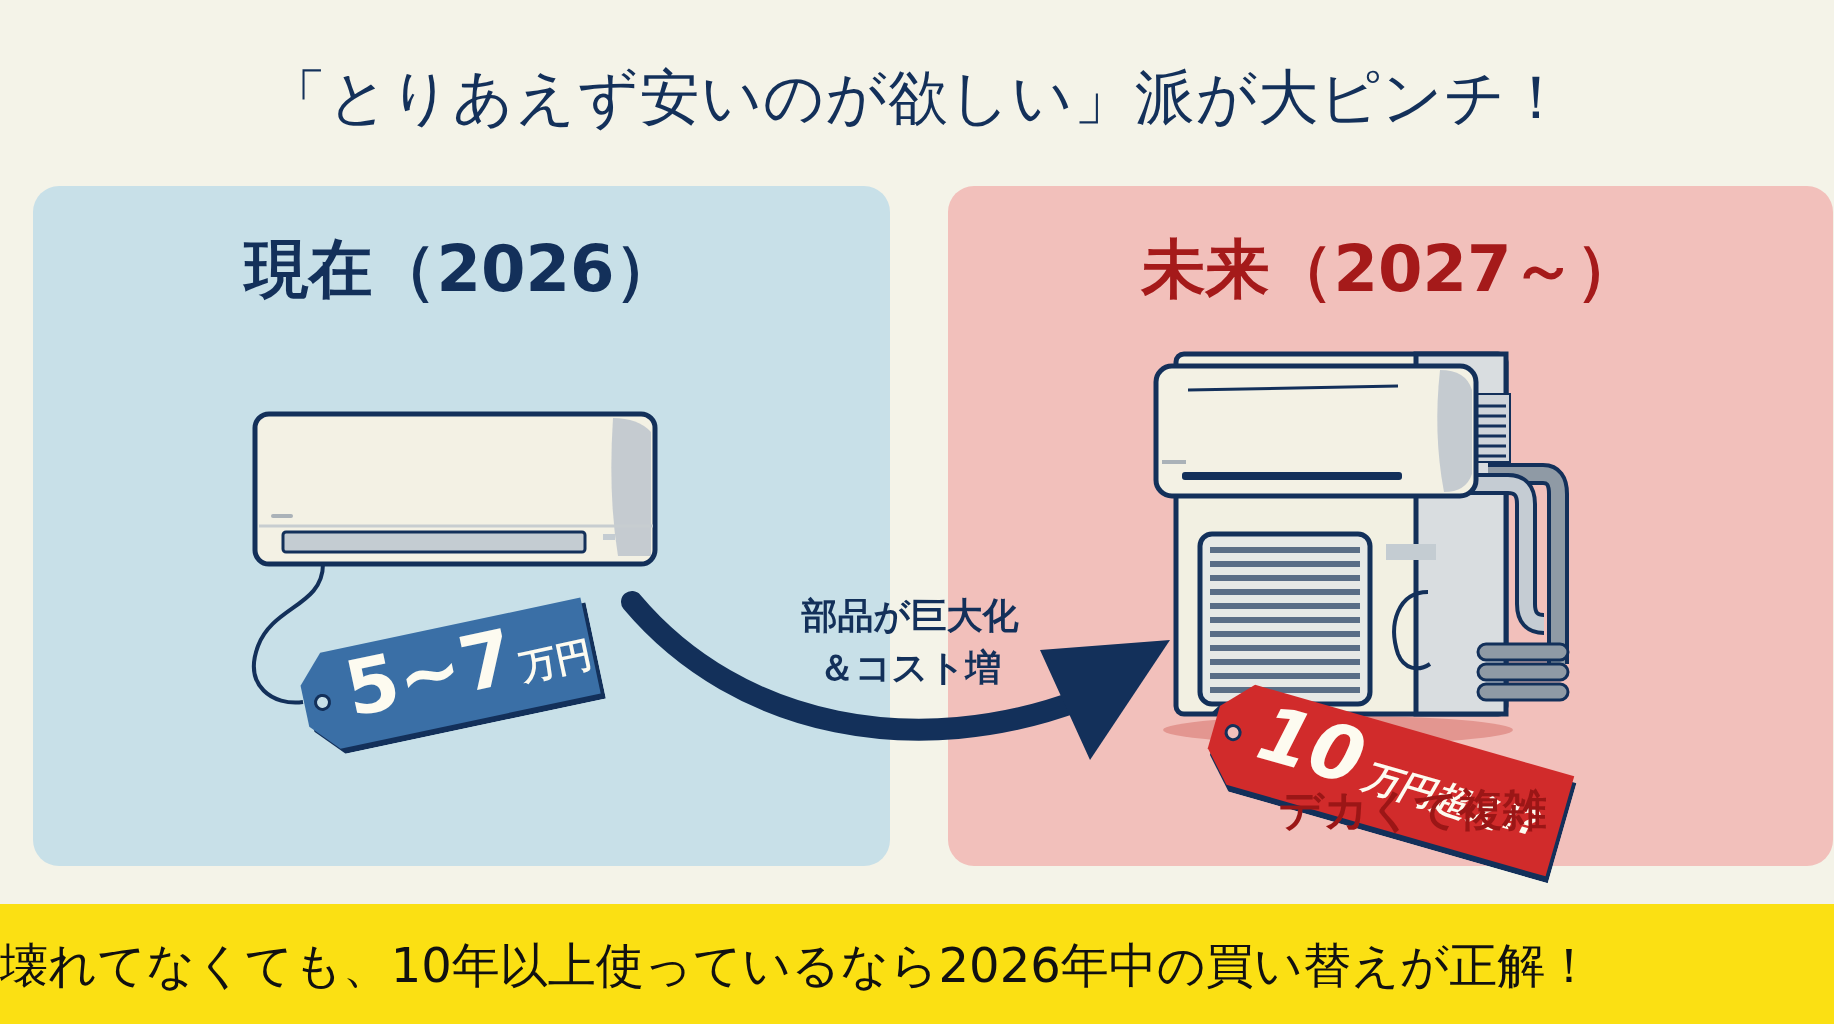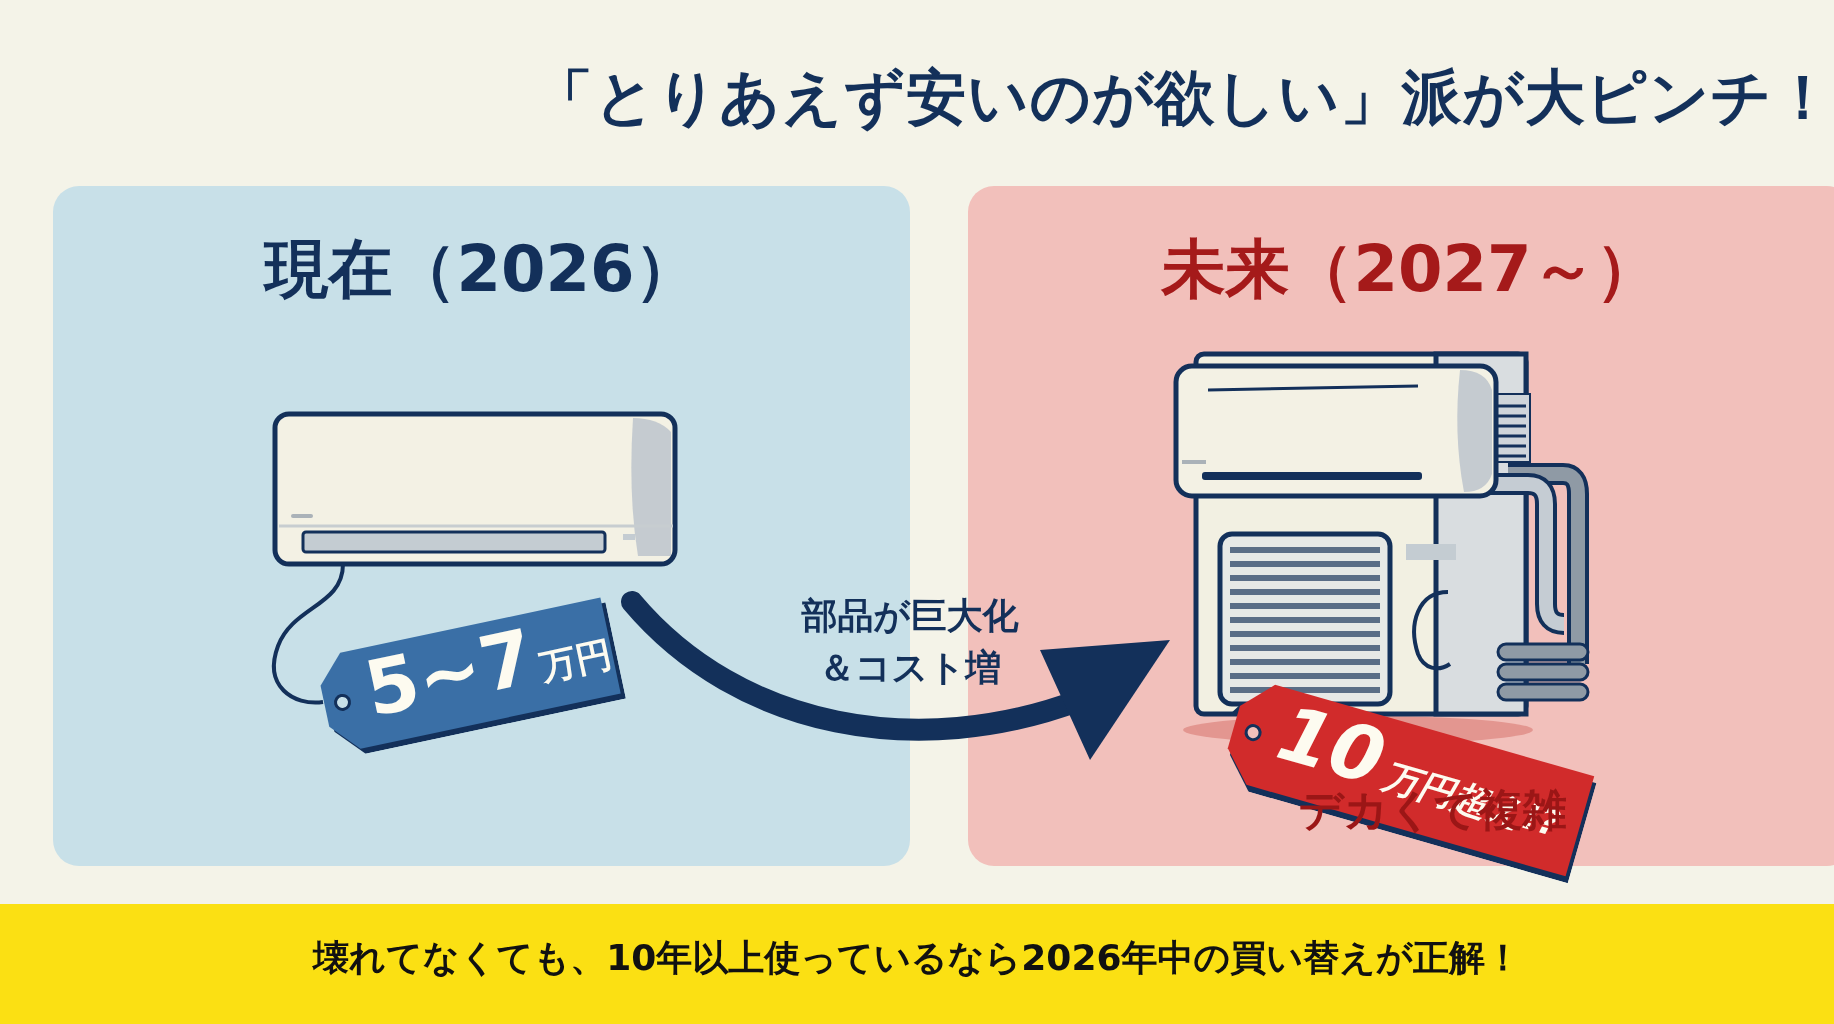--- a/index.html
+++ b/index.html
@@ -2,25 +2,25 @@
 <html><head>
 <meta charset="utf-8">
 <style>
   html, body { margin: 0; padding: 0; }
   body {
     width: 1834px; height: 1024px; overflow: hidden; position: relative;
     background: #f4f3e8;
     font-family: "DejaVu Sans", "Liberation Sans", sans-serif;
   }
   .title {
-    position: absolute; left: 0; top: 58px; width: 1834px; text-align: right;
-    font-size: 60px; font-weight: bold; color: #13305a; letter-spacing: 1px;
+    position: absolute; left: 0; top: 58px; width: 1834px; text-align: center;
+    font-size: 60px; font-weight: normal; color: #13305a; letter-spacing: 1px;
   }
   .panel {
-    position: absolute; top: 186px; height: 680px; border-radius: 26px; margin-left: 20px;
+    position: absolute; top: 186px; height: 680px; border-radius: 26px;
   }
   .panel.left { left: 33px; width: 857px; background: #c8e0e8; }
   .panel.right { left: 948px; width: 885px; background: #f2c0bb; }
   .panel-heading {
     position: absolute; top: 40px; left: 0; width: 100%; text-align: center;
     font-size: 64px; font-weight: bold;
   }
   .left .panel-heading { color: #13305a; }
   .right .panel-heading { color: #a51a1a; }
   .panel-caption {
@@ -37,22 +37,22 @@
   .tag .small { font-size: 36px; }
   .arrow-label {
     position: absolute; left: 760px; top: 590px; width: 300px; text-align: center;
     font-size: 36px; font-weight: bold; color: #13305a; line-height: 52px;
   }
   .banner {
     position: absolute; left: 0; top: 904px; width: 1834px; height: 120px;
     background: #fbe013;
   }
   .banner-text {
-    position: absolute; left: 0; top: 30px; width: 100%; text-align: center;
-    font-size: 36px; font-weight: bold; color: #111;
+    position: absolute; left: 0; top: 30px; width: 100%; text-align: left;
+    font-size: 48px; font-weight: normal; color: #111;
   }
 </style>
 </head>
 <body>
 
 <div class="title">「とりあえず安いのが欲しい」派が大ピンチ！</div>
 
 <div class="panel left">
   <div class="panel-heading">現在（2026）</div>
 

